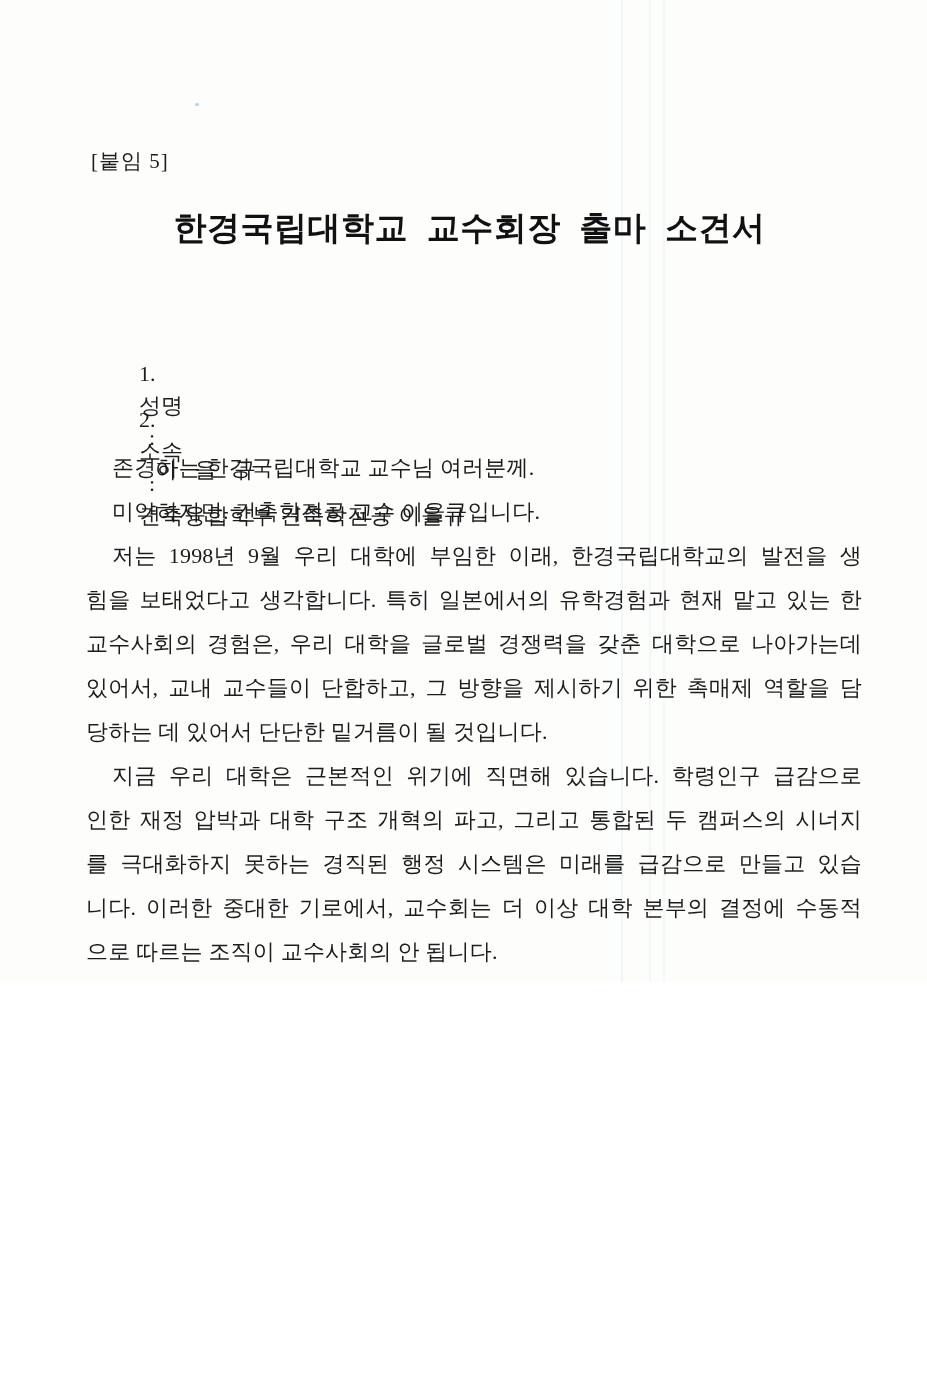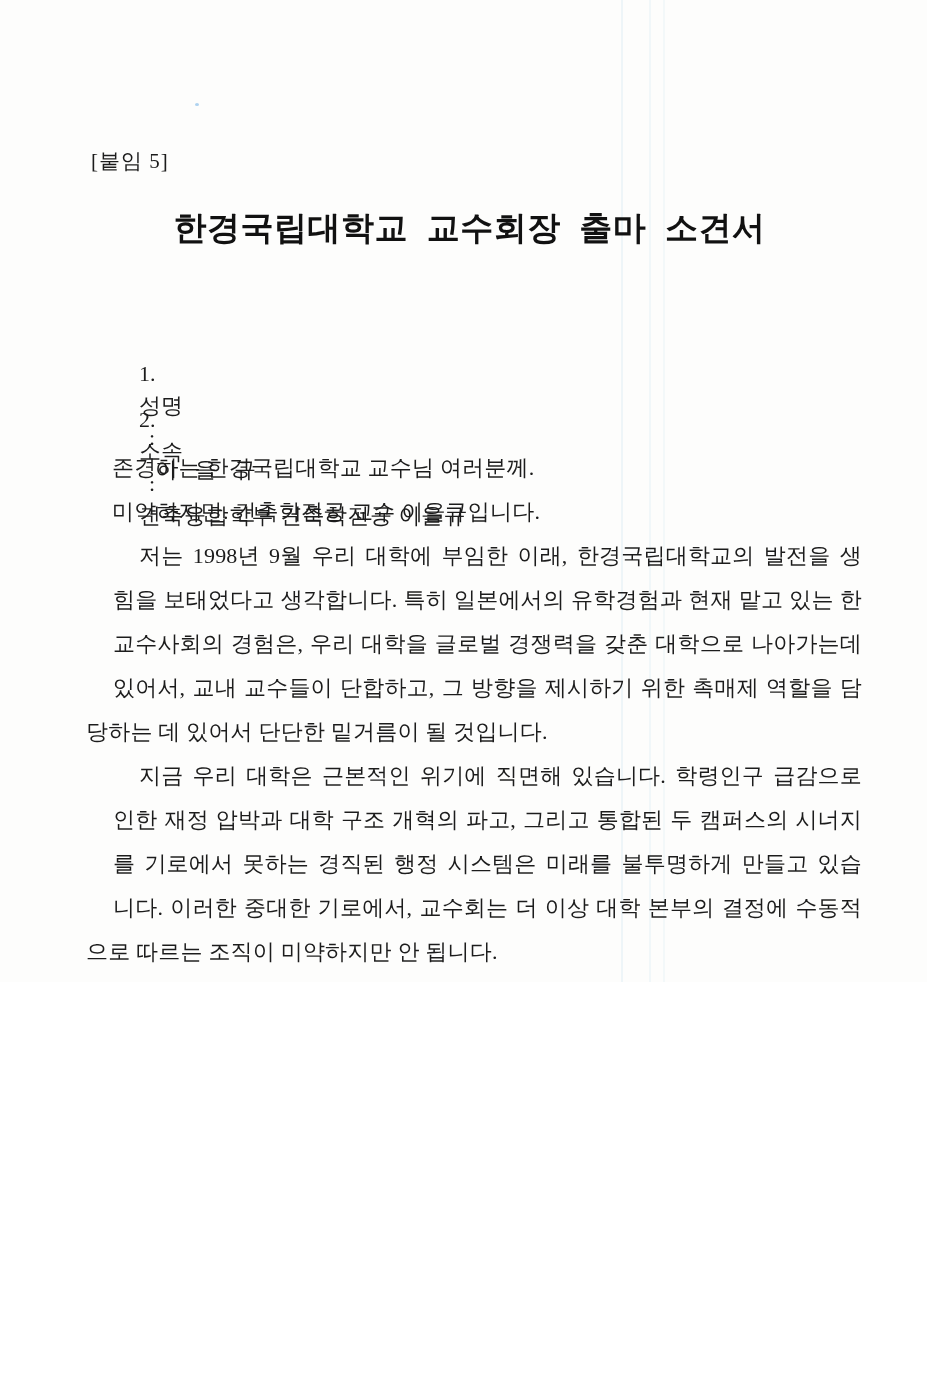--- a/index.html
+++ b/index.html
@@ -98,21 +98,20 @@
     height: 44px;
     line-height: 44px;
     white-space: nowrap;
     overflow: hidden;
     letter-spacing: 0.2px;
   }
   .line.ind { padding-left: 26px; }
   .line.j {
     text-align: justify;
     text-align-last: justify;
-    margin-left: 27px;
   }
 
   .footer {
     position: absolute;
     left: 0;
     right: 0;
     top: 1292px;
     text-align: center;
     font-size: 19px;
     letter-spacing: 5px;
@@ -153,21 +152,21 @@
   <div class="body-text">
     <div class="line ind">존경하는 한경국립대학교 교수님 여러분께.</div>
     <div class="line ind">미약하지만. 건축학전공 교수 이을규입니다.</div>
     <div class="line ind j">저는 1998년 9월 우리 대학에 부임한 이래, 한경국립대학교의 발전을 생</div>
     <div class="line j">힘을 보태었다고 생각합니다. 특히 일본에서의 유학경험과 현재 맡고 있는 한</div>
     <div class="line j">교수사회의 경험은, 우리 대학을 글로벌 경쟁력을 갖춘 대학으로 나아가는데</div>
     <div class="line j">있어서, 교내 교수들이 단합하고, 그 방향을 제시하기 위한 촉매제 역할을 담</div>
     <div class="line">당하는 데 있어서 단단한 밑거름이 될 것입니다.</div>
     <div class="line ind j">지금 우리 대학은 근본적인 위기에 직면해 있습니다. 학령인구 급감으로</div>
     <div class="line j">인한 재정 압박과 대학 구조 개혁의 파고, 그리고 통합된 두 캠퍼스의 시너지</div>
-    <div class="line j">를 기로에서 못하는 경직된 행정 시스템은 미래를 불투명하게 만들고 있습</div>
+    <div class="line j">를 극대화하지 못하는 경직된 행정 시스템은 미래를 급감으로 만들고 있습</div>
     <div class="line j">니다. 이러한 중대한 기로에서, 교수회는 더 이상 대학 본부의 결정에 수동적</div>
-    <div class="line">으로 따르는 조직이 미약하지만 안 됩니다.</div>
+    <div class="line">으로 따르는 조직이 교수사회의 안 됩니다.</div>
     <div class="line">다.</div>
   </div>
 
   <div class="footer">- 6 -</div>
 
 </div>
 
 </body></html>

